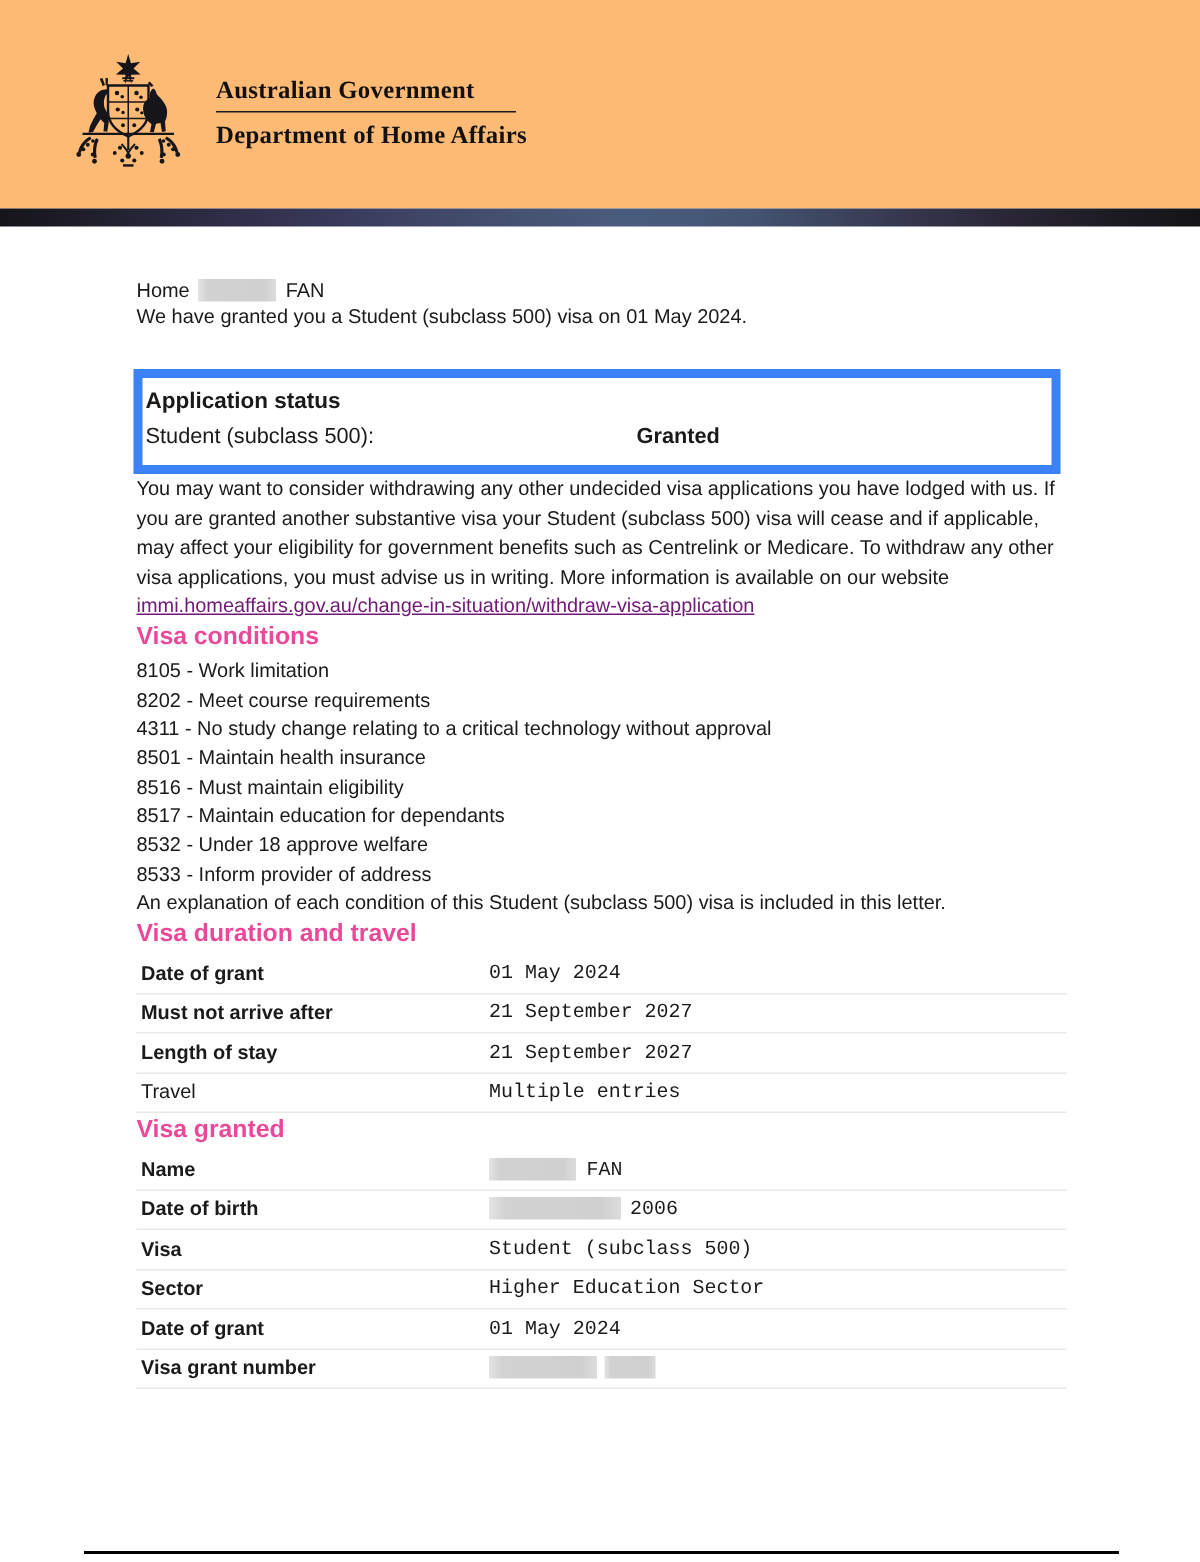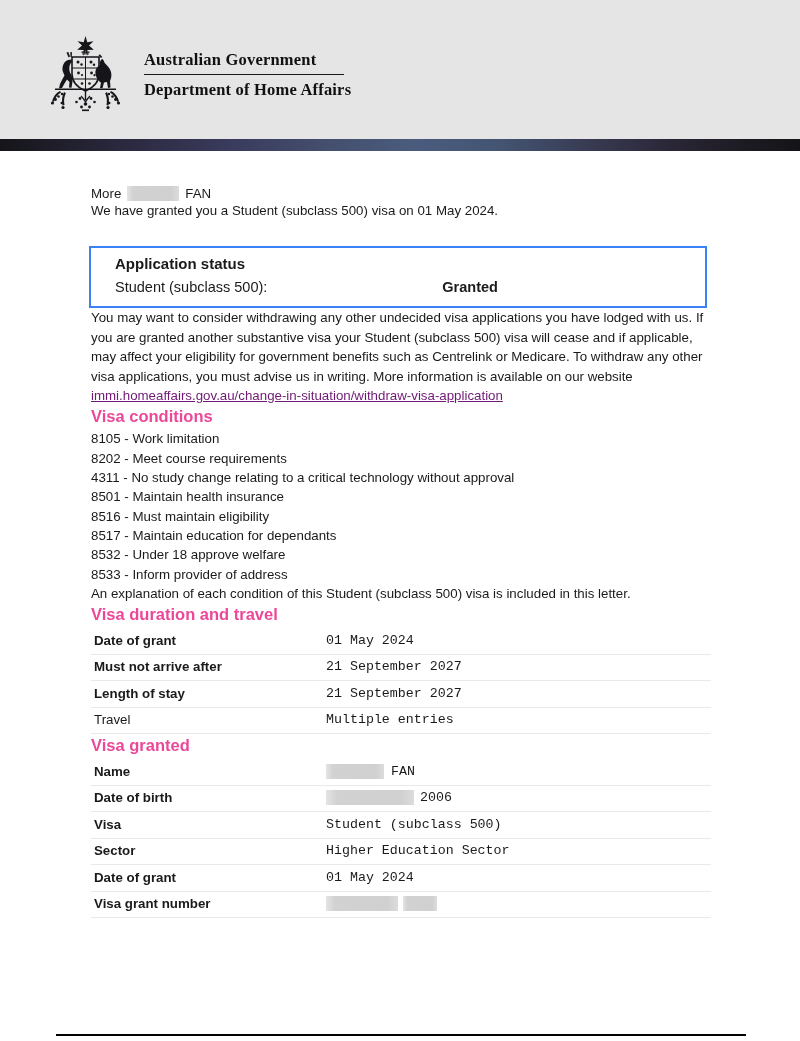--- a/index.html
+++ b/index.html
@@ -15,21 +15,21 @@
     color: #1a1a1a;
     overflow: hidden;
   }
 
   
   .letterhead {
     position: absolute;
     left: 0; top: 0;
     width: 800px;
     height: 139px;
-    background: #e5e5e5;
+    background: #fdba74;
   }
   .crest-wrap {
     position: absolute;
     left: 38px;
     top: 30px;
     width: 95px;
     height: 85px;
   }
   .crest-wrap svg { display: block; }
   .gov-text {
@@ -105,22 +105,22 @@
   .redact-name { width: 58px; height: 15px; margin-right: 7px; }
   .redact-dob  { width: 88px; height: 15px; margin-right: 6px; }
   .redact-grant-a { width: 72px; height: 15px; }
   .redact-grant-b { width: 34px; height: 15px; margin-left: 5px; }
 
   
   .status-box {
     margin-top: 26px;
     margin-left: -2px;
     width: 618px;
-    border: 2px solid #3b82f6;
-    padding: 6px 7px 9px 24px;
+    border: 6px solid #3b82f6;
+    padding: 6px 7px 9px 2px;
     box-sizing: border-box;
   }
   .status-title {
     font-size: 15px;
     font-weight: bold;
     line-height: 20px;
     margin: 0 0 3px 0;
   }
   .status-row {
     display: flex;
@@ -275,21 +275,21 @@
     <div class="gov-line2">Department of Home Affairs</div>
   </div>
 </div>
 
 <div class="grad-bar"></div>
 
 <div class="content">
   <div class="inner">
 
     <div class="greeting">
-      <span class="word">More</span>
+      <span class="word">Home</span>
       <span class="redact redact-greet"></span>
       <span class="word">FAN</span>
     </div>
 
     <p class="para intro">We have granted you a Student (subclass 500) visa on 01 May 2024.</p>
 
     <div class="status-box">
       <div class="status-title">Application status</div>
       <div class="status-row">
         <span class="status-label">Student (subclass 500):</span>

